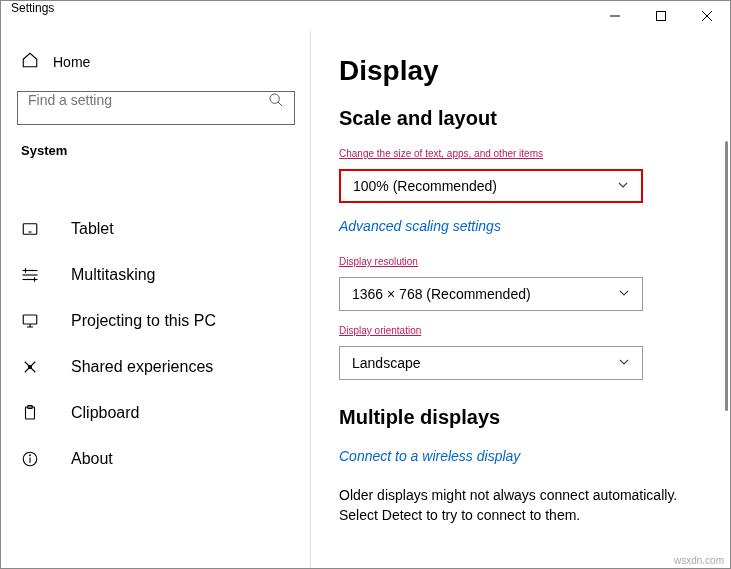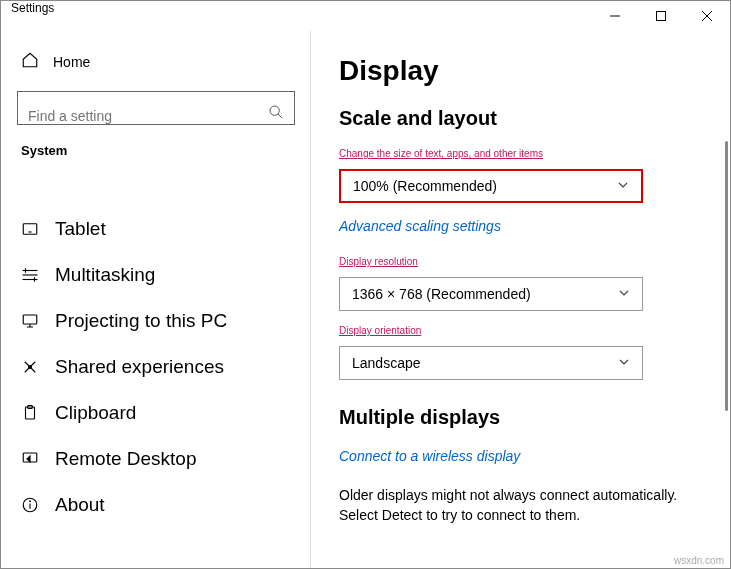--- a/index.html
+++ b/index.html
@@ -7,25 +7,25 @@
   .window { width: 731px; height: 569px; background: #fff; border: 1px solid #888; position: relative; display: flex; flex-direction: column; }
   .titlebar { height: 30px; display: flex; align-items: flex-start; justify-content: space-between; padding-left: 10px; }
   .titlebar-title { font-size: 12px; color: #000; }
   .win-controls { display: flex; height: 100%; }
   .win-btn { width: 46px; display: flex; align-items: center; justify-content: center; font-size: 10px; }
   .win-btn svg { width: 10px; height: 10px; }
   .body { flex: 1; display: flex; overflow: hidden; }
   .sidebar { width: 310px; border-right: none; padding: 20px 16px 0 16px; display: flex; flex-direction: column; position: relative; }
   .home-row { display: flex; align-items: center; gap: 14px; margin-bottom: 18px; padding-left: 4px; }
   .home-row .label { font-size: 14px; }
-  .search { display: flex; align-items: flex-end; border: 1px solid #666; height: 34px; padding: 0 10px; margin-bottom: 18px; }
+  .search { display: flex; align-items: flex-start; border: 1px solid #666; height: 34px; padding: 0 10px; margin-bottom: 18px; }
   .search input { border: none; outline: none; flex: 1; font-size: 14px; color: #555; background: transparent; }
   .system-header { font-size: 13px; font-weight: 600; margin-bottom: 8px; padding-left: 4px; }
   .nav-list { list-style: none; margin-top: 40px; }
-  .nav-item { display: flex; align-items: center; gap: 16px; height: 46px; padding-left: 4px; font-size: 19px; }
+  .nav-item { display: flex; align-items: center; gap: 32px; height: 46px; padding-left: 4px; font-size: 16px; }
   .nav-item .icon { width: 18px; display: flex; align-items: center; justify-content: center; }
   .sidebar-divider { position: absolute; right: 0; top: 0; bottom: 0; width: 1px; background: #ddd; }
   .content { flex: 1; padding: 24px 30px 0 28px; position: relative; overflow: hidden; }
   .page-title { font-size: 28px; font-weight: 600; margin-bottom: 20px; }
   .section-title { font-size: 20px; font-weight: 600; margin-bottom: 18px; }
   .field-label { font-size: 10px; margin-bottom: 10px; color: #be185d; text-decoration: underline; }
   .dropdown { width: 304px; height: 34px; border: 1px solid #999; display: flex; align-items: center; justify-content: space-between; padding: 0 12px; font-size: 14px; margin-bottom: 14px; cursor: pointer; }
   .dropdown.highlight { border: 2px solid #d60000; }
   .chev { width: 12px; height: 12px; }
   .link { color: #0066cc; font-size: 14px; margin-bottom: 22px; display: inline-block; cursor: pointer; font-style: italic; }
@@ -129,29 +129,20 @@
               <svg width="18" height="18" viewBox="0 0 24 24" fill="none" stroke="#000" stroke-width="1.5">
                 <rect x="6" y="4" width="12" height="16" rx="1"></rect>
                 <rect x="9" y="2" width="6" height="4" rx="1"></rect>
               </svg>
             </span>
           <span>Clipboard</span>
         </li>
         <li class="nav-item">
           <span class="icon">
               <svg width="18" height="18" viewBox="0 0 24 24" fill="none" stroke="#000" stroke-width="1.5">
-                <rect x="3" y="4" width="18" height="12" rx="1"></rect>
-                <path d="M8 12 L12 8 L12 16 Z" fill="#000"></path>
-              </svg>
-            </span>
-          <span>Remote Desktop</span>
-        </li>
-        <li class="nav-item">
-          <span class="icon">
-              <svg width="18" height="18" viewBox="0 0 24 24" fill="none" stroke="#000" stroke-width="1.5">
                 <circle cx="12" cy="12" r="9"></circle>
                 <line x1="12" y1="10" x2="12" y2="17"></line>
                 <circle cx="12" cy="7" r="0.5" fill="#000"></circle>
               </svg>
             </span>
           <span>About</span>
         </li>
       </ul>
       <div class="sidebar-divider"></div>
     </div>

